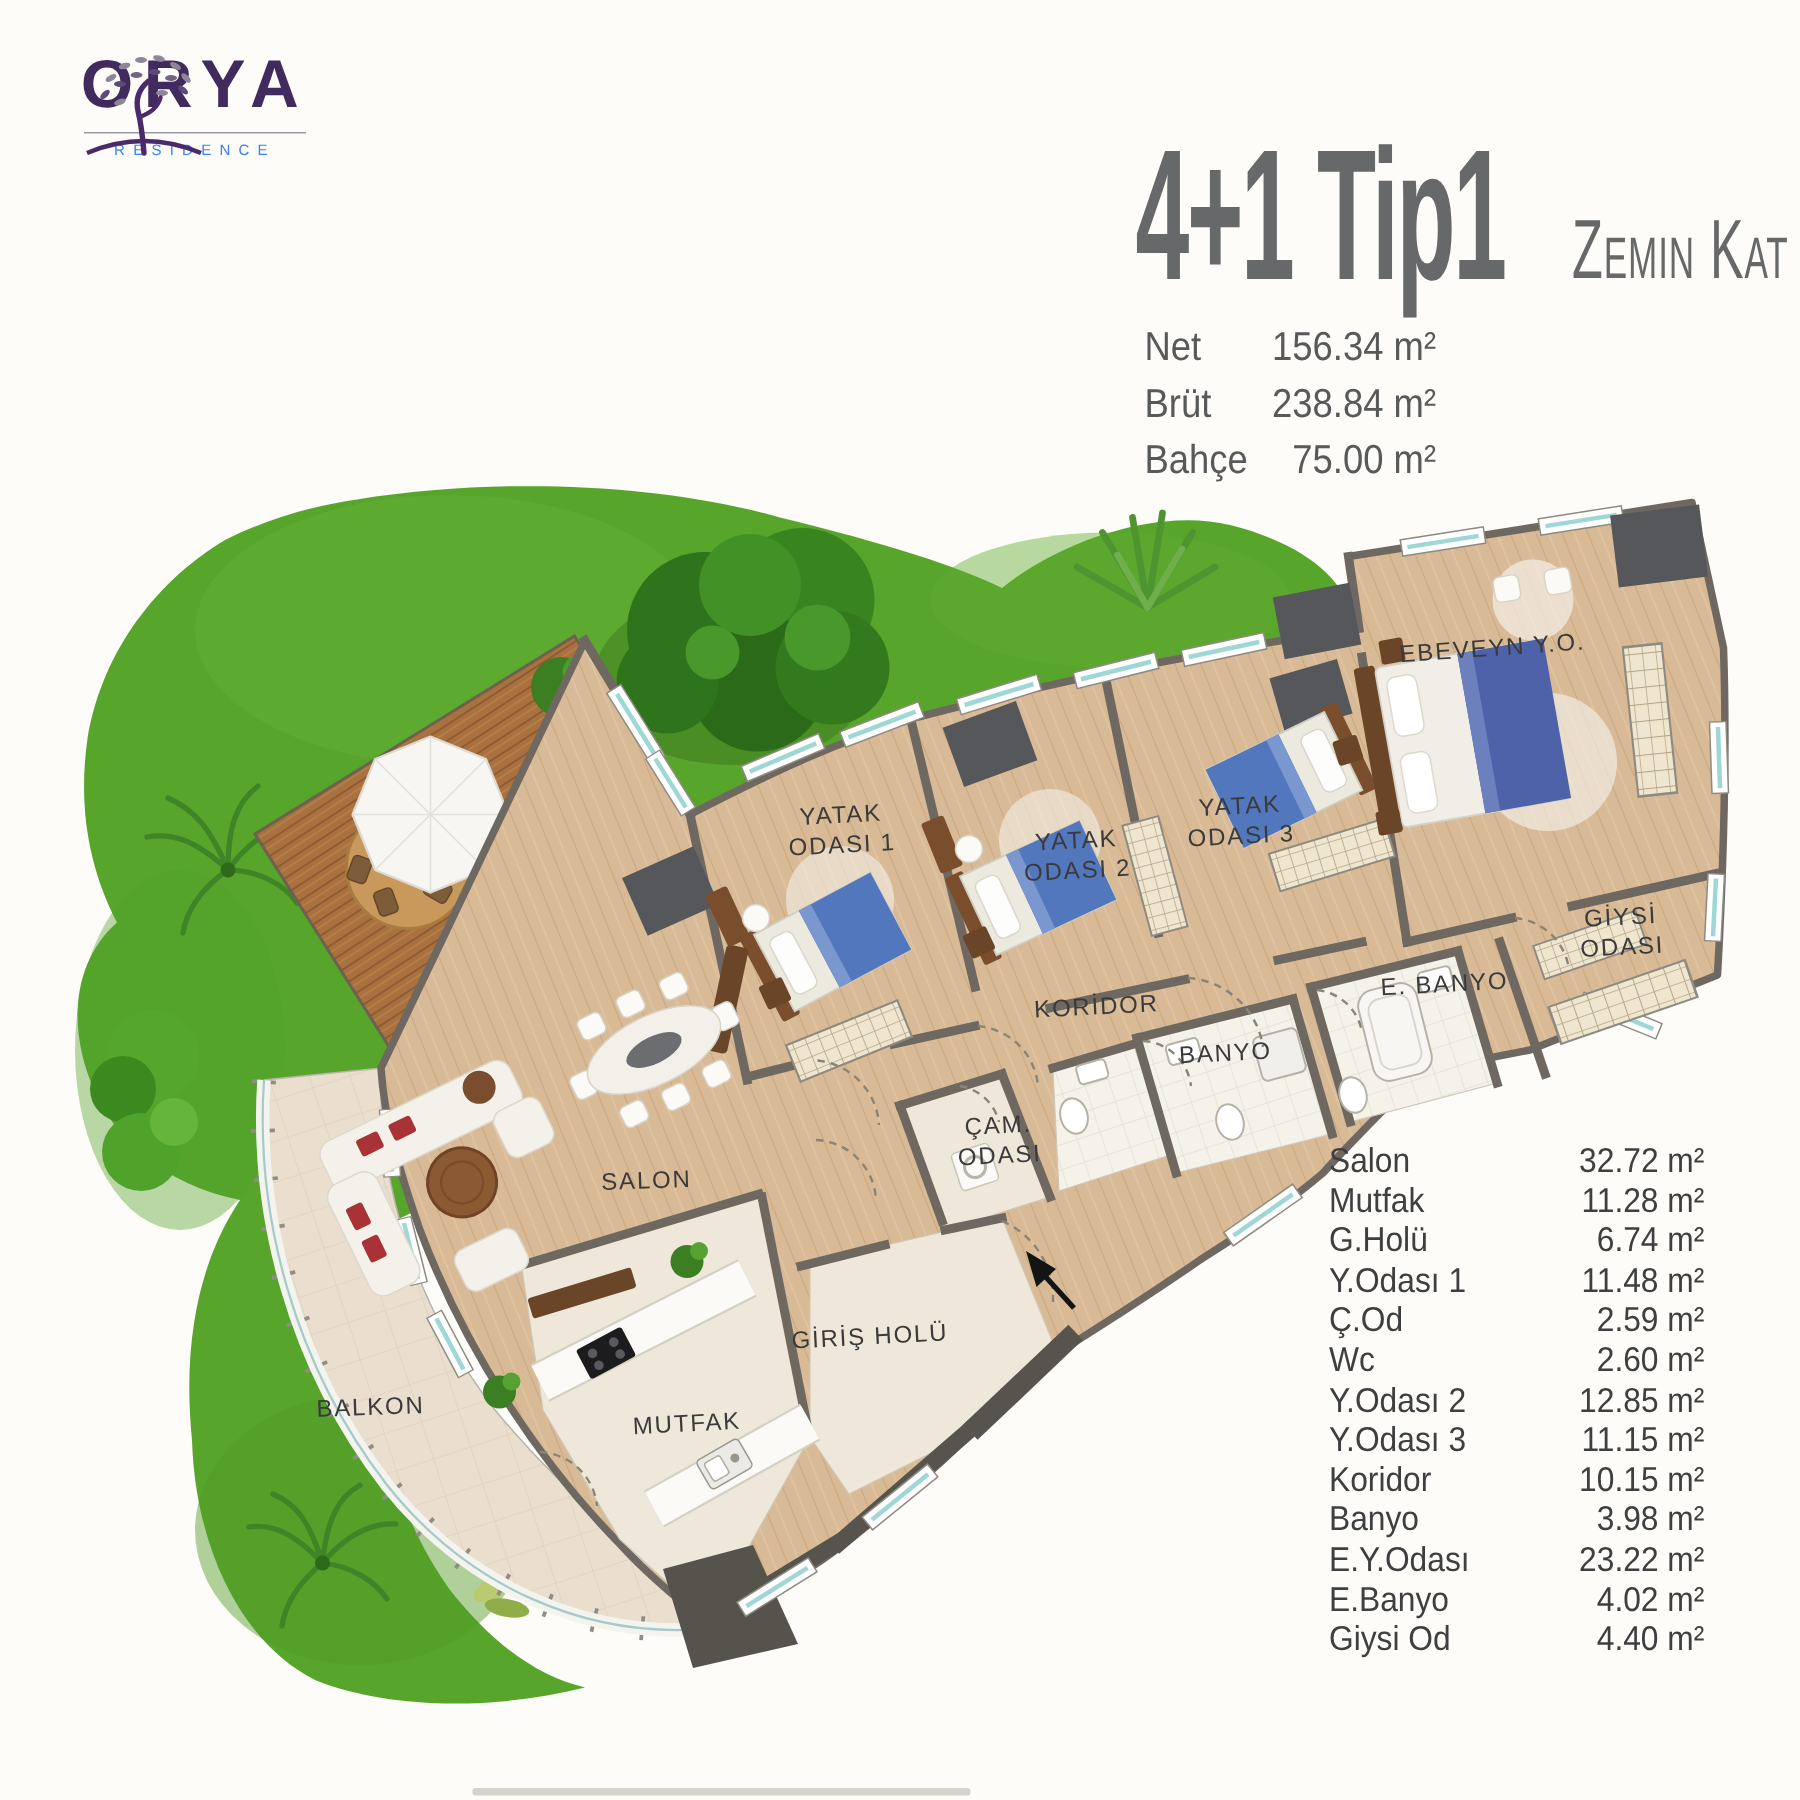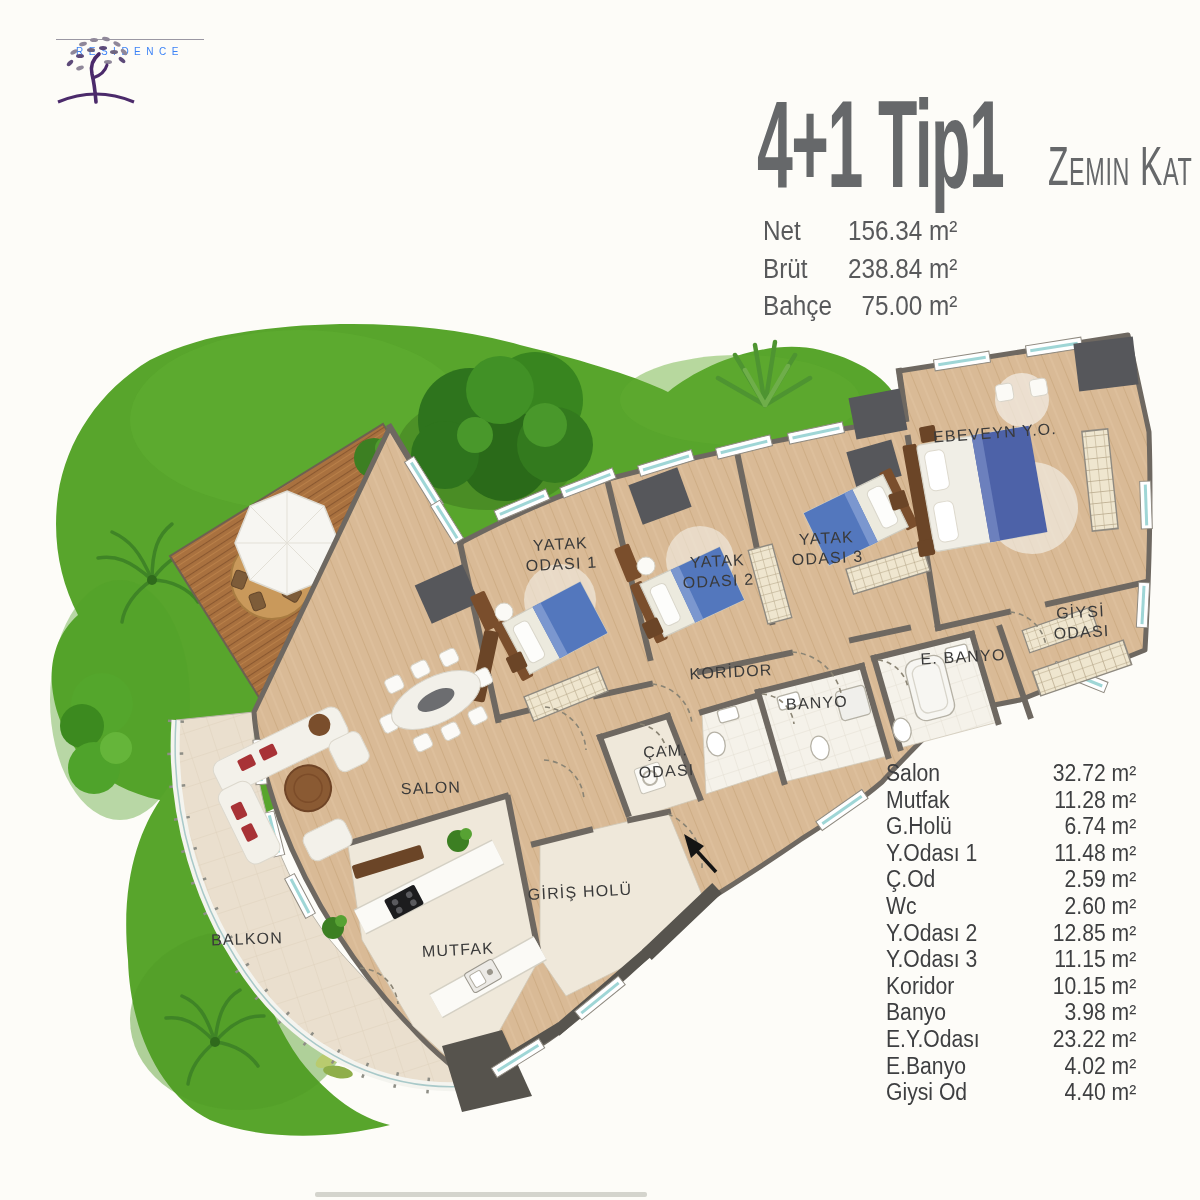--- a/index.html
+++ b/index.html
@@ -410,20 +410,21 @@
           <ellipse cx="53" cy="16" rx="4" ry="2" fill="#5d4a79"></ellipse>
         <ellipse cx="64" cy="20" rx="4" ry="2" fill="#6f6580"></ellipse>
           <ellipse cx="72" cy="28" rx="4" ry="2" transform="rotate(40 72 28)" fill="#5d4a79"></ellipse>
         <ellipse cx="30" cy="36" rx="4" ry="2" transform="rotate(-20 30 36)"></ellipse>
           <ellipse cx="58" cy="30" rx="4" ry="2" fill="#8f8799"></ellipse>
       </g>
       <path d="M46,70 C45,58 44,50 42,42 C40,33 43,27 49,22" fill="none" stroke="#4b2a6b" stroke-width="3.6" stroke-linecap="round"></path>
       <path d="M43,46 C49,44 55,40 57,33" fill="none" stroke="#4b2a6b" stroke-width="3" stroke-linecap="round"></path>
       <path d="M8,70 Q46,54 84,70" fill="none" stroke="#4b2a6b" stroke-width="3"></path>
     </svg>
+    <div class="l1">ORYA</div>
     <div class="rule"></div>
     <div class="sub">RESIDENCE</div>
   </div>
 
   <div class="title-row">
     <div class="big-title">4+1 Tip1</div>
     <div class="floor-title">Zemin Kat</div>
   </div>
 
   <div class="stats">

